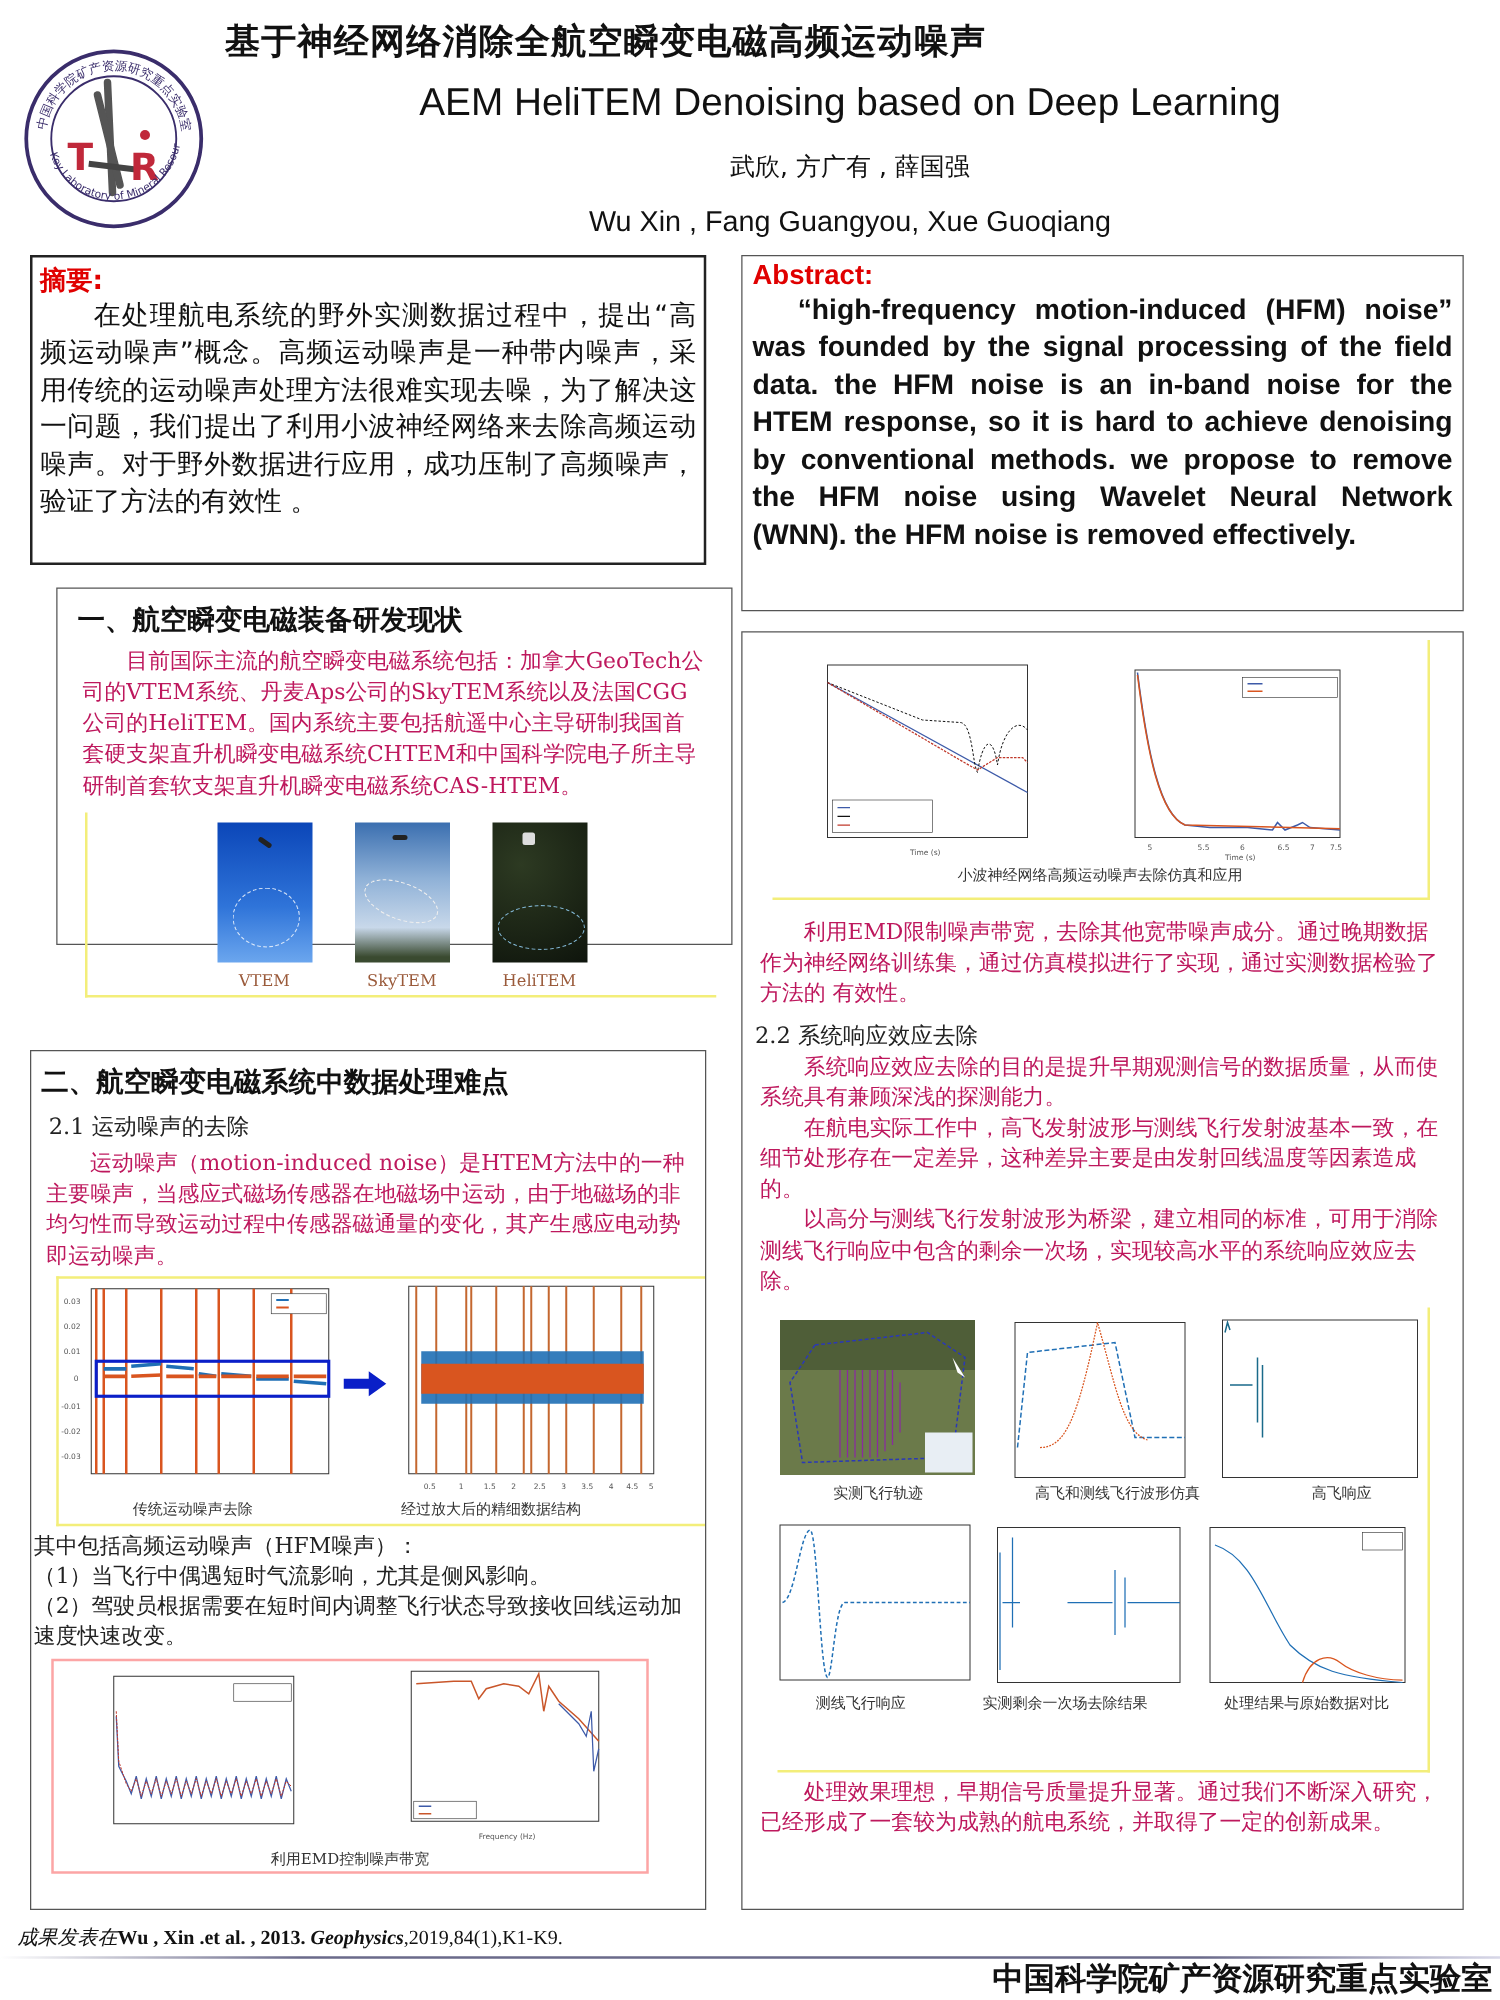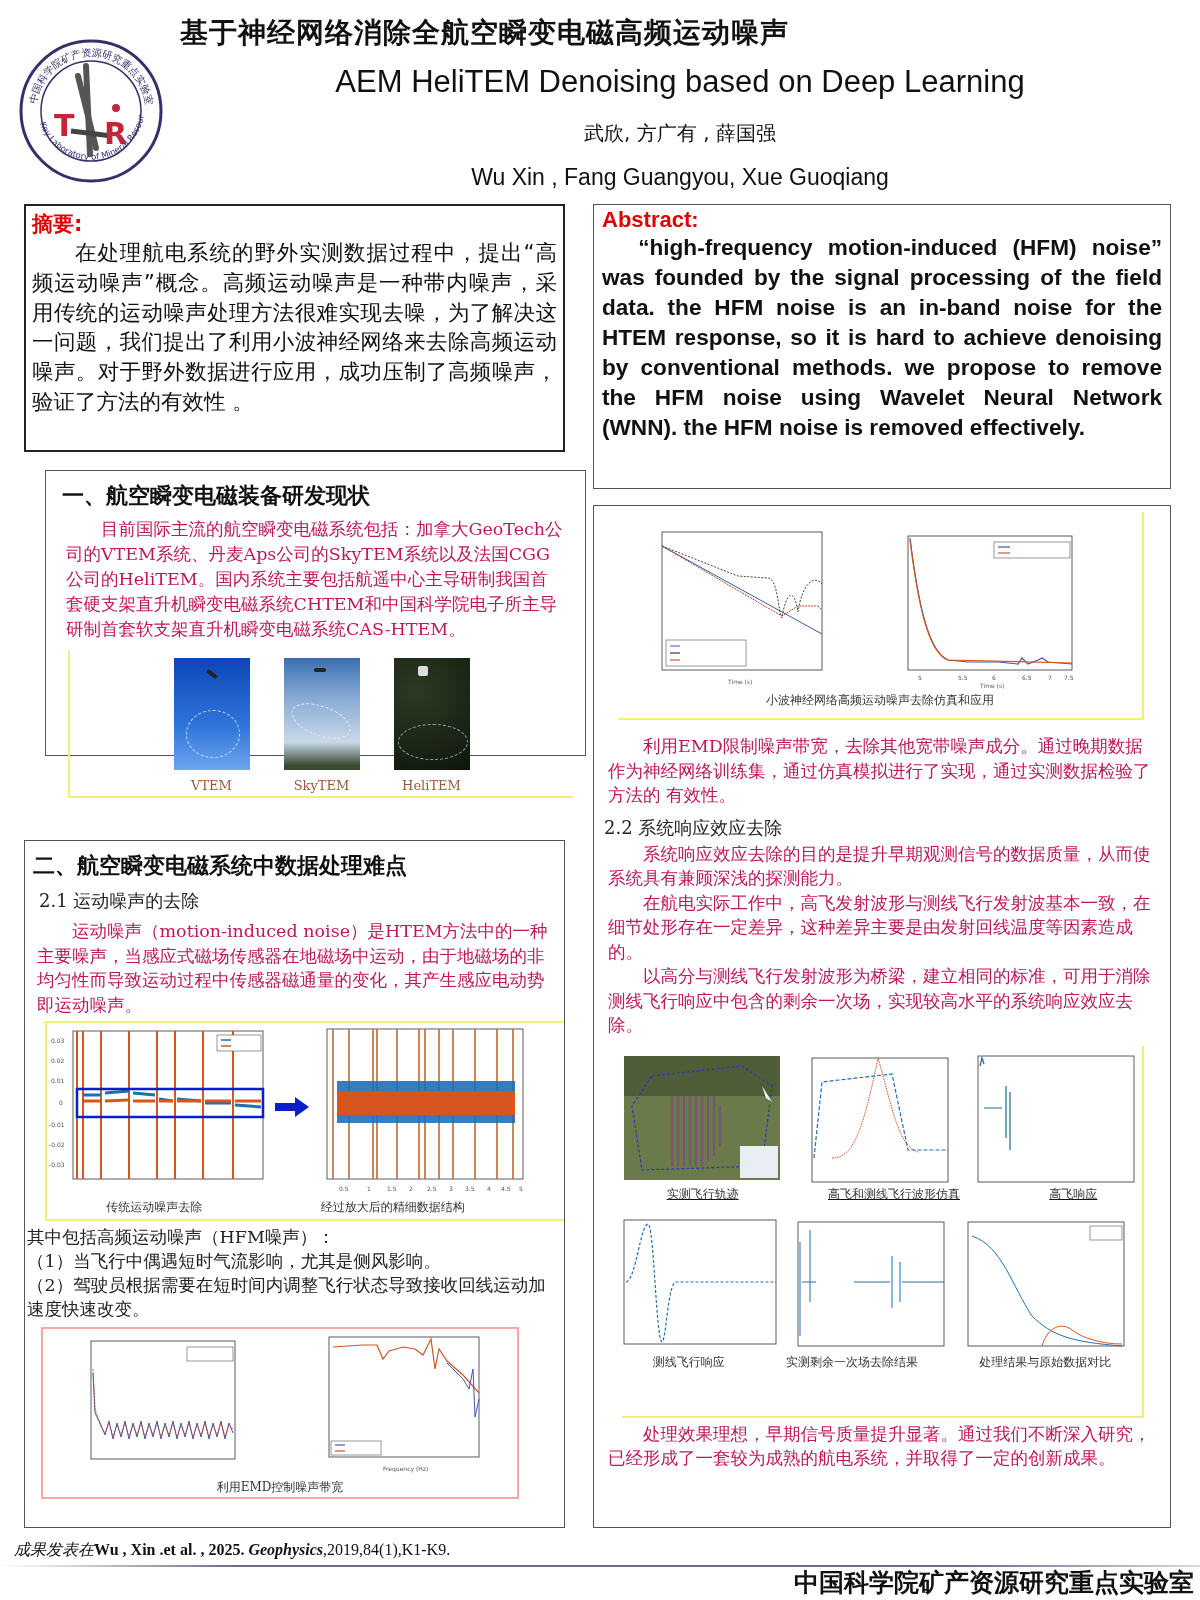--- a/index.html
+++ b/index.html
@@ -296,32 +296,32 @@
       <path d="M4 236 C14 234 18 180 26 178 C32 178 34 294 40 296 C44 296 46 236 54 236 L154 236" fill="none" stroke="#1f6fb5" stroke-width="1.2" stroke-dasharray="3 2"></path>
 
       <rect x="176" y="176" width="146" height="124" class="axis"></rect>
       <path d="M178 196 L178 290 M180 236 L194 236 M188 184 L188 256 M232 236 L268 236 M270 210 L270 262 M278 216 L278 256 M280 236 L322 236" fill="none" stroke="#1f6fb5" stroke-width="1"></path>
 
       <rect x="346" y="176" width="156" height="124" class="axis"></rect>
       <path d="M350 190 C380 200 390 240 410 270 C430 290 450 296 500 300" fill="none" stroke="#1f6fb5" stroke-width="1"></path>
       <path d="M420 300 C426 280 440 276 450 284 C460 292 480 298 500 298" fill="none" stroke="#d9551f" stroke-width="1"></path>
       <rect x="468" y="180" width="32" height="14" fill="#fff" stroke="#333" stroke-width="0.5"></rect>
     </svg>
-    <div style="position:absolute; top:140px; left:0; width:520px; display:flex; justify-content:space-around;text-decoration:underline;">
+    <div style="position:absolute; top:140px; left:0; width:520px; display:flex; justify-content:space-around;">
       <span class="fig-caption">实测飞行轨迹</span>
       <span class="fig-caption">高飞和测线飞行波形仿真</span>
       <span class="fig-caption">高飞响应</span>
     </div>
     <div style="position:absolute; top:308px; left:0; width:520px; display:flex; justify-content:space-around;">
       <span class="fig-caption">测线飞行响应</span>
       <span class="fig-caption">实测剩余一次场去除结果</span>
       <span class="fig-caption">处理结果与原始数据对比</span>
     </div>
   </div>
 
   <div class="sec-body" style="margin-top:4px; padding-right:16px;">处理效果理想，早期信号质量提升显著。通过我们不断深入研究，已经形成了一套较为成熟的航电系统，并取得了一定的创新成果。</div>
 </div>
 
 <div class="abs footer-ref">
-  <span style="font-style:italic;">成果发表在</span><b>Wu , Xin .et al. , 2025. </b><b><i>Geophysics</i></b><span>,2019,84(1),K1-K9.</span>
+  <span style="font-style:italic;">成果发表在</span><b>Wu , Xin .et al. , 2013. </b><b><i>Geophysics</i></b><span>,2019,84(1),K1-K9.</span>
 </div>
 <div class="abs footer-rule"></div>
 <div class="abs footer-lab">中国科学院矿产资源研究重点实验室</div>
 
 </body></html>

